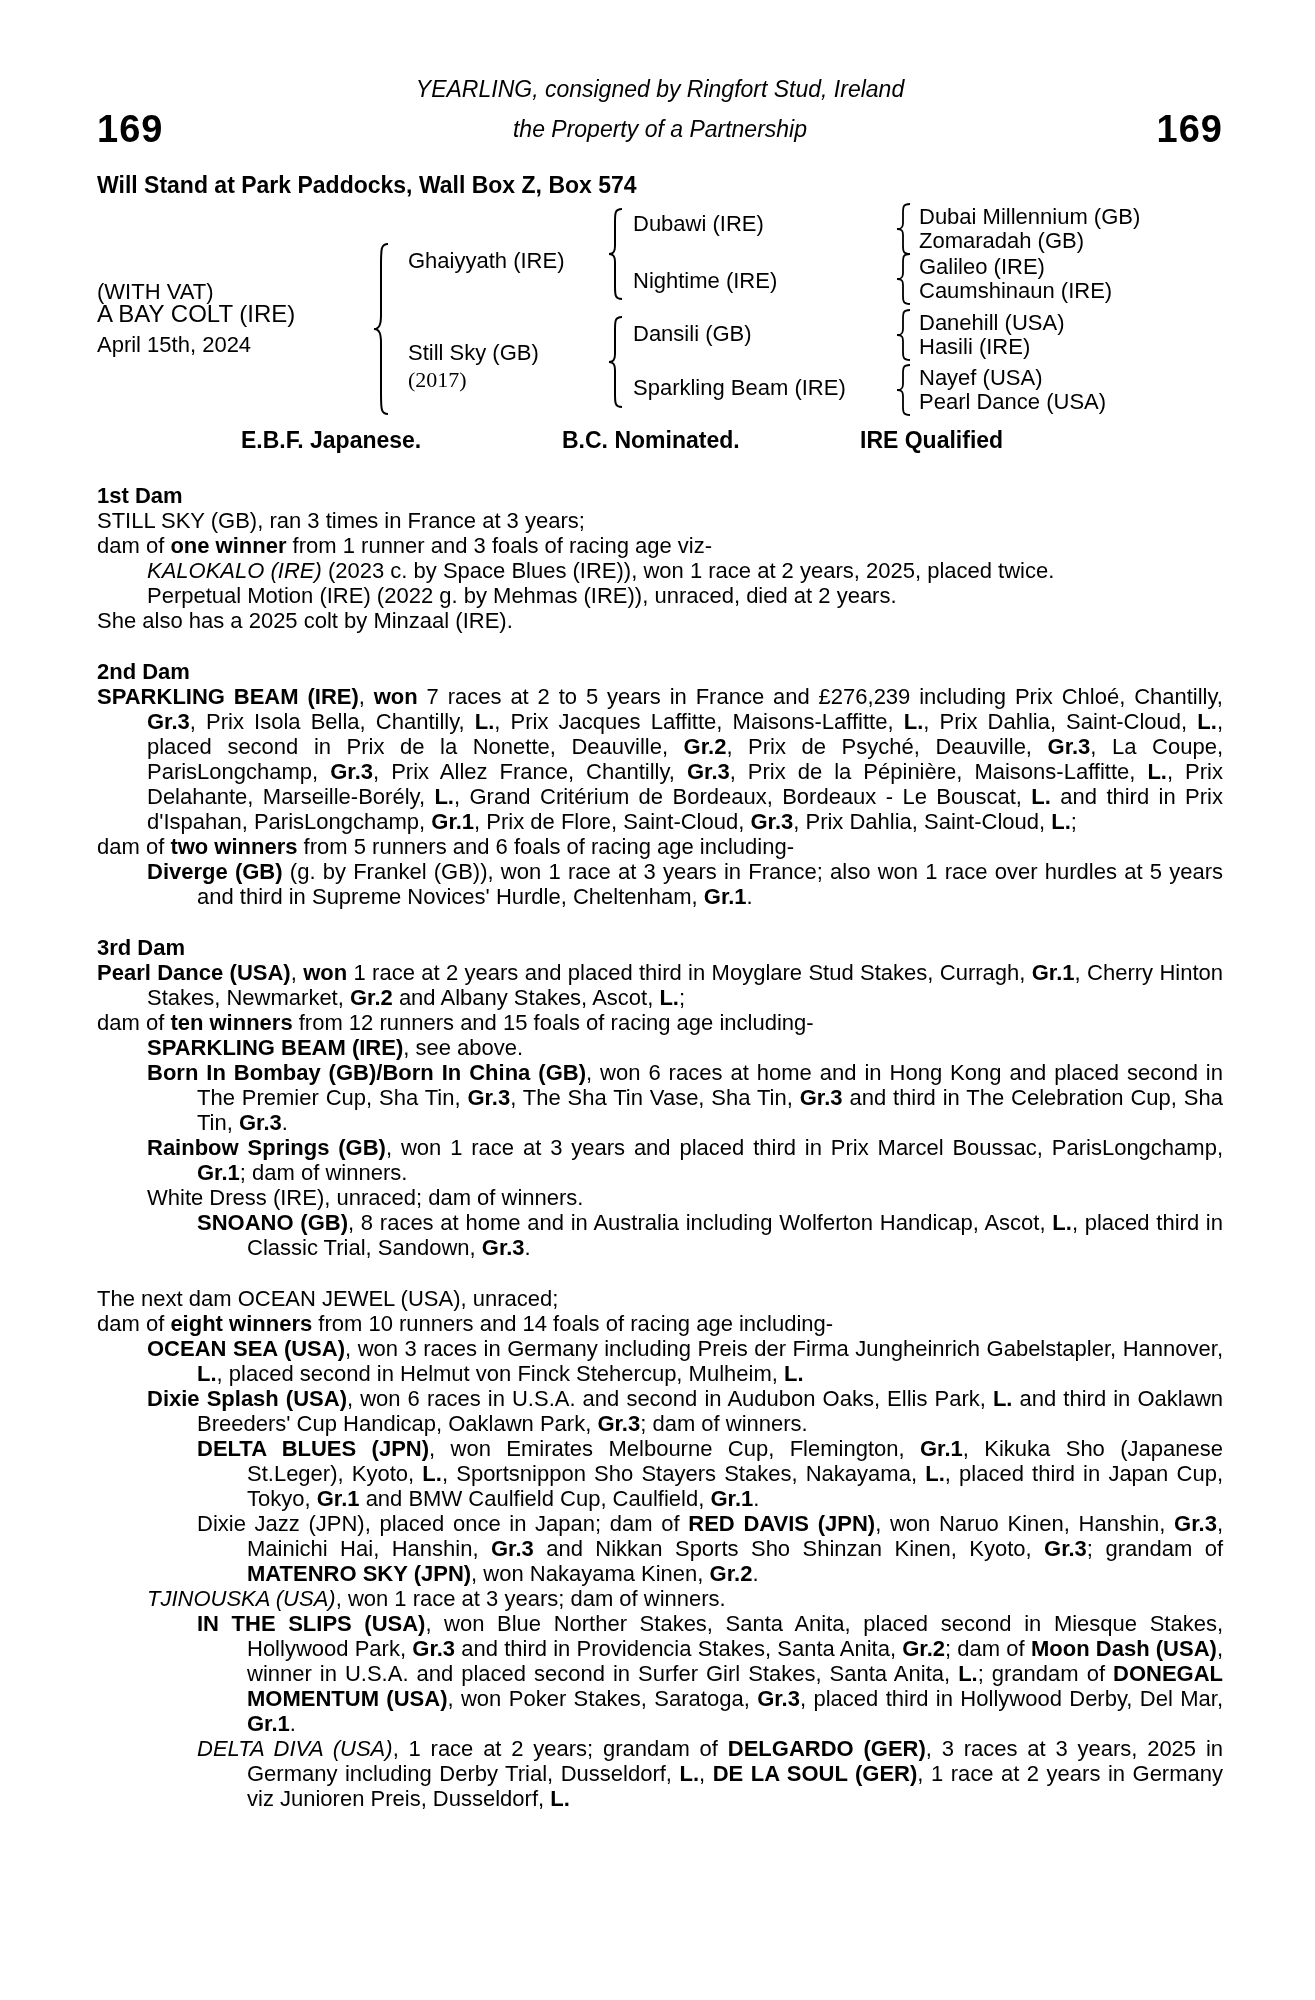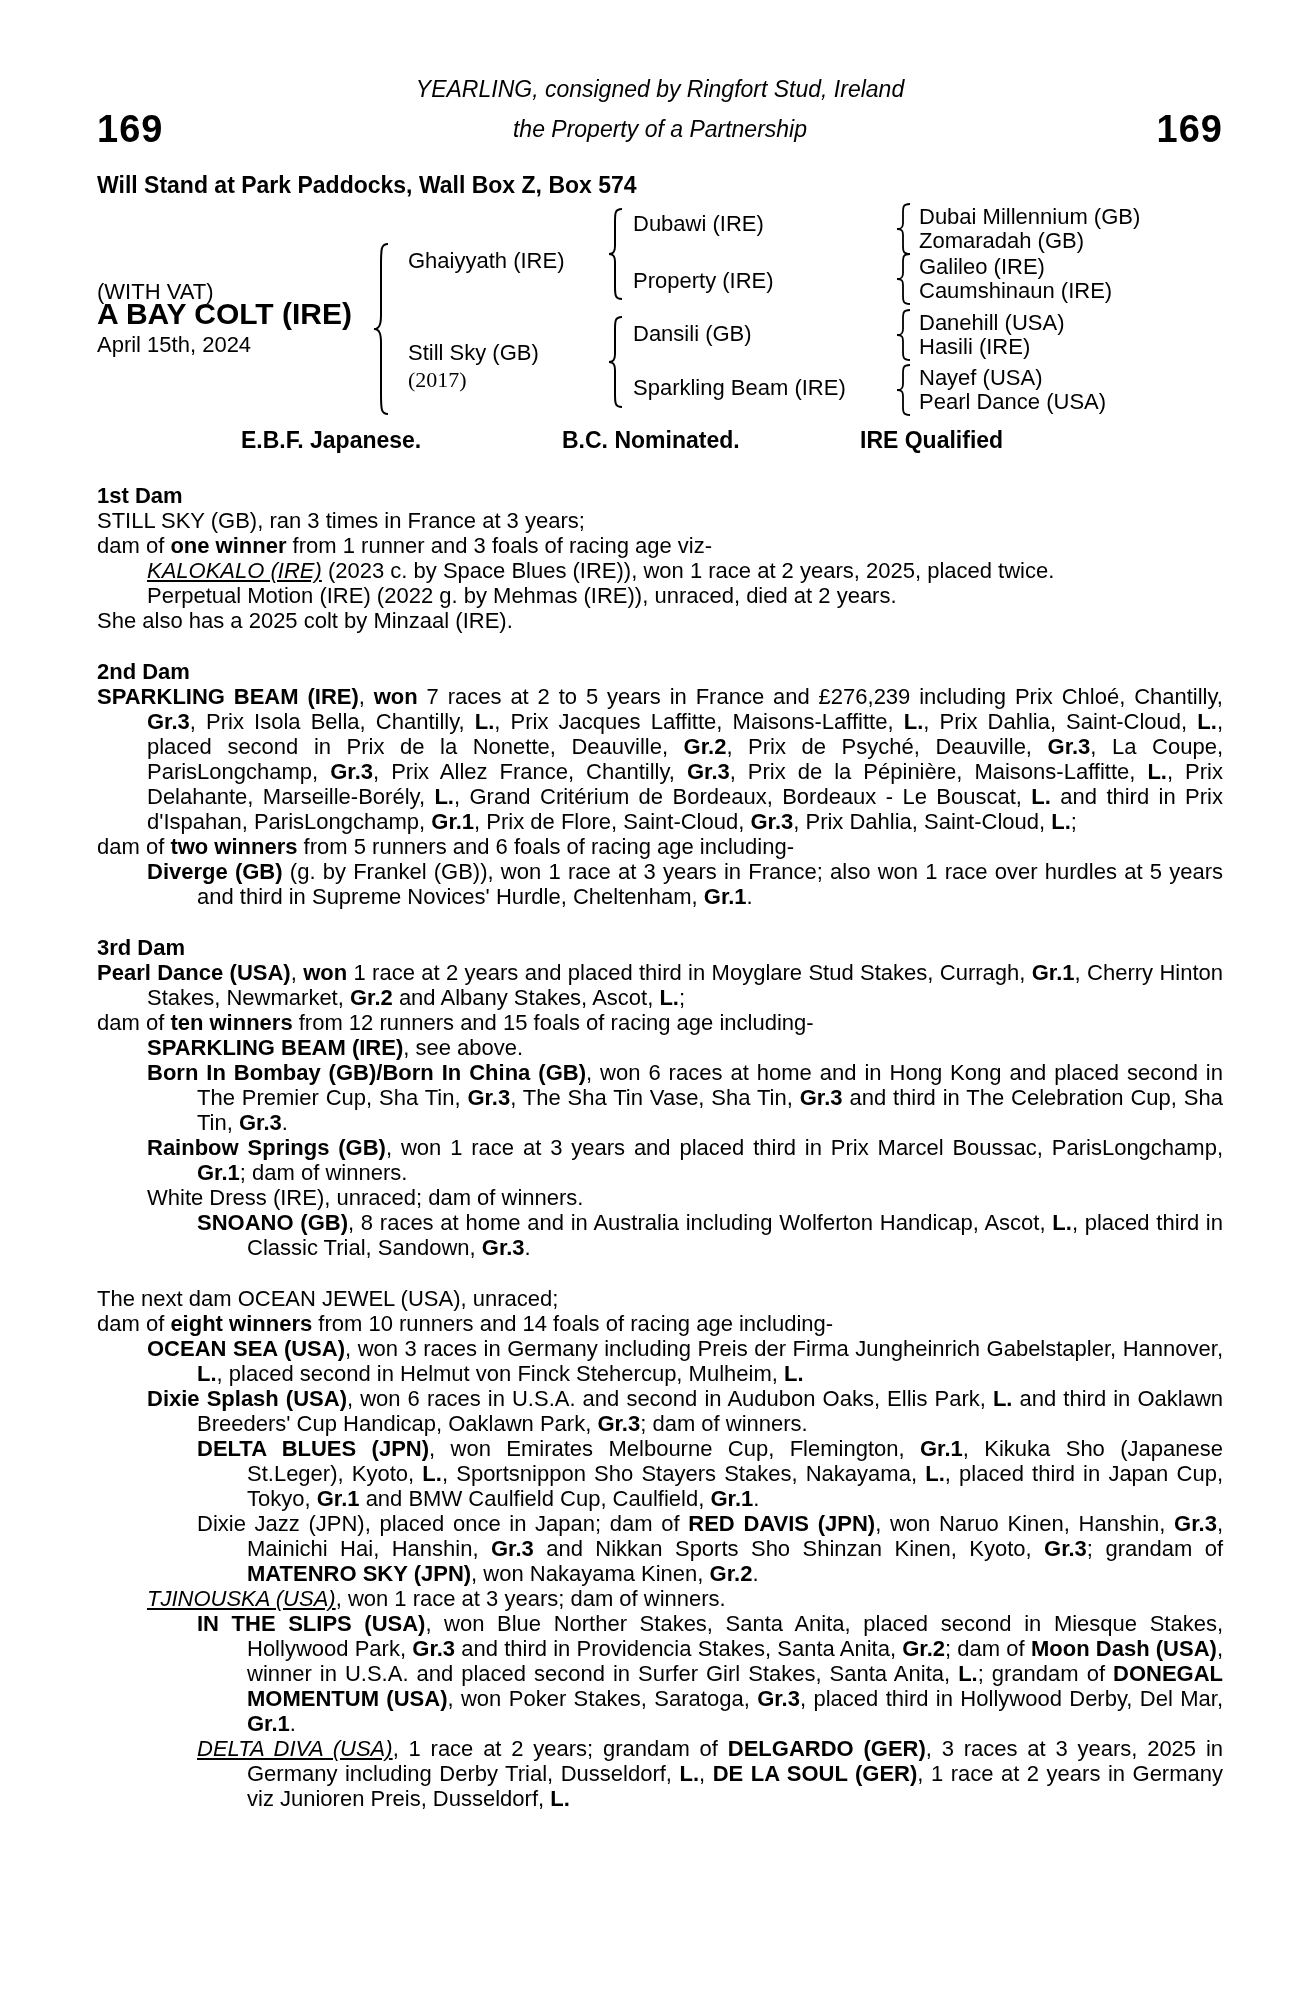--- a/index.html
+++ b/index.html
@@ -22,21 +22,21 @@
   }
   .lot{font-weight:bold;font-size:38px;line-height:44px;letter-spacing:1px;}
   .lot.right{text-align:right;}
   .hdr-prop{text-align:center;font-style:italic;font-size:23px;line-height:26px;}
   .stand{margin-top:20px;font-weight:bold;font-size:23px;line-height:26px;}
 
   
   .pedigree{position:relative;margin-top:2px;height:253px;font-size:22px;line-height:24px;}
   .pedigree .abs{position:absolute;white-space:nowrap;}
   .ped-vat{left:0;top:80px;}
-  .ped-horse{left:0;top:101px;font-weight:bold;font-size:30px;line-height:26px;}
+  .ped-horse{left:0;top:101px;font-weight:normal;font-size:24px;line-height:26px;}
   .ped-date{left:0;top:133px;}
   .g1a{left:311px;top:49px;}
   .g1b-name{left:311px;top:141px;}
   .g1b-year{left:311px;top:168px;font-family:Liberation Serif, serif;}
   .g2-0{left:536px;top:12px;}
   .g2-1{left:536px;top:69px;}
   .g2-2{left:536px;top:122px;}
   .g2-3{left:536px;top:176px;}
   .g3{left:822px;line-height:24px;}
   .g3-0{top:5px;}   .g3-1{top:29px;}
@@ -60,21 +60,21 @@
   .dam-section{margin-top:26px;}
   .dam-section:first-child{margin-top:14px;}
   .dam-h{font-weight:bold;font-size:22px;line-height:25px;margin:0;}
   .para{
     margin:0;font-size:22px;line-height:25px;text-align:justify;
   }
   .ind0{padding-left:50px;text-indent:-50px;}
   .ind1{padding-left:100px;text-indent:-50px;}
   .ind2{padding-left:150px;text-indent:-50px;}
   .seg-b{font-weight:bold;}
-  .seg-i{font-style:italic;text-decoration:underline;}
+  .seg-i{font-style:italic;}
   .seg-bi{font-weight:bold;}
 </style>
 </head>
 <body>
 
 <div class="page">
 
   <div class="hdr-consign">YEARLING, consigned by Ringfort Stud, Ireland</div>
 
   <div class="hdr-row">
@@ -100,21 +100,21 @@
     <div class="abs g1b-year">(2017)</div>
 
     <svg class="brace brace-m0" width="16" height="92" viewBox="0 0 16 92">
       <path d="M 14,1 C 7,1 7,5 7,14 L 7,38 C 7,43 6,46 1,46 C 6,46 7,49 7,54 L 7,78 C 7,87 7,91 14,91" fill="none" stroke="#000" stroke-width="2"></path>
     </svg>
     <svg class="brace brace-m1" width="16" height="92" viewBox="0 0 16 92">
       <path d="M 14,1 C 7,1 7,5 7,14 L 7,38 C 7,43 6,46 1,46 C 6,46 7,49 7,54 L 7,78 C 7,87 7,91 14,91" fill="none" stroke="#000" stroke-width="2"></path>
     </svg>
 
     <div class="abs g2-0">Dubawi (IRE)</div>
-    <div class="abs g2-1">Property (IRE)</div>
+    <div class="abs g2-1">Nightime (IRE)</div>
     <div class="abs g2-2">Dansili (GB)</div>
     <div class="abs g2-3">Sparkling Beam (IRE)</div>
 
     <svg class="brace brace-s0" width="16" height="52" viewBox="0 0 16 52">
       <path d="M 14,1 C 7,1 7,4 7,10 L 7,20 C 7,24 6,26 1,26 C 6,26 7,28 7,32 L 7,42 C 7,48 7,51 14,51" fill="none" stroke="#000" stroke-width="1.8"></path>
     </svg>
     <svg class="brace brace-s1" width="16" height="52" viewBox="0 0 16 52">
       <path d="M 14,1 C 7,1 7,4 7,10 L 7,20 C 7,24 6,26 1,26 C 6,26 7,28 7,32 L 7,42 C 7,48 7,51 14,51" fill="none" stroke="#000" stroke-width="1.8"></path>
     </svg>
     <svg class="brace brace-s2" width="16" height="52" viewBox="0 0 16 52">

